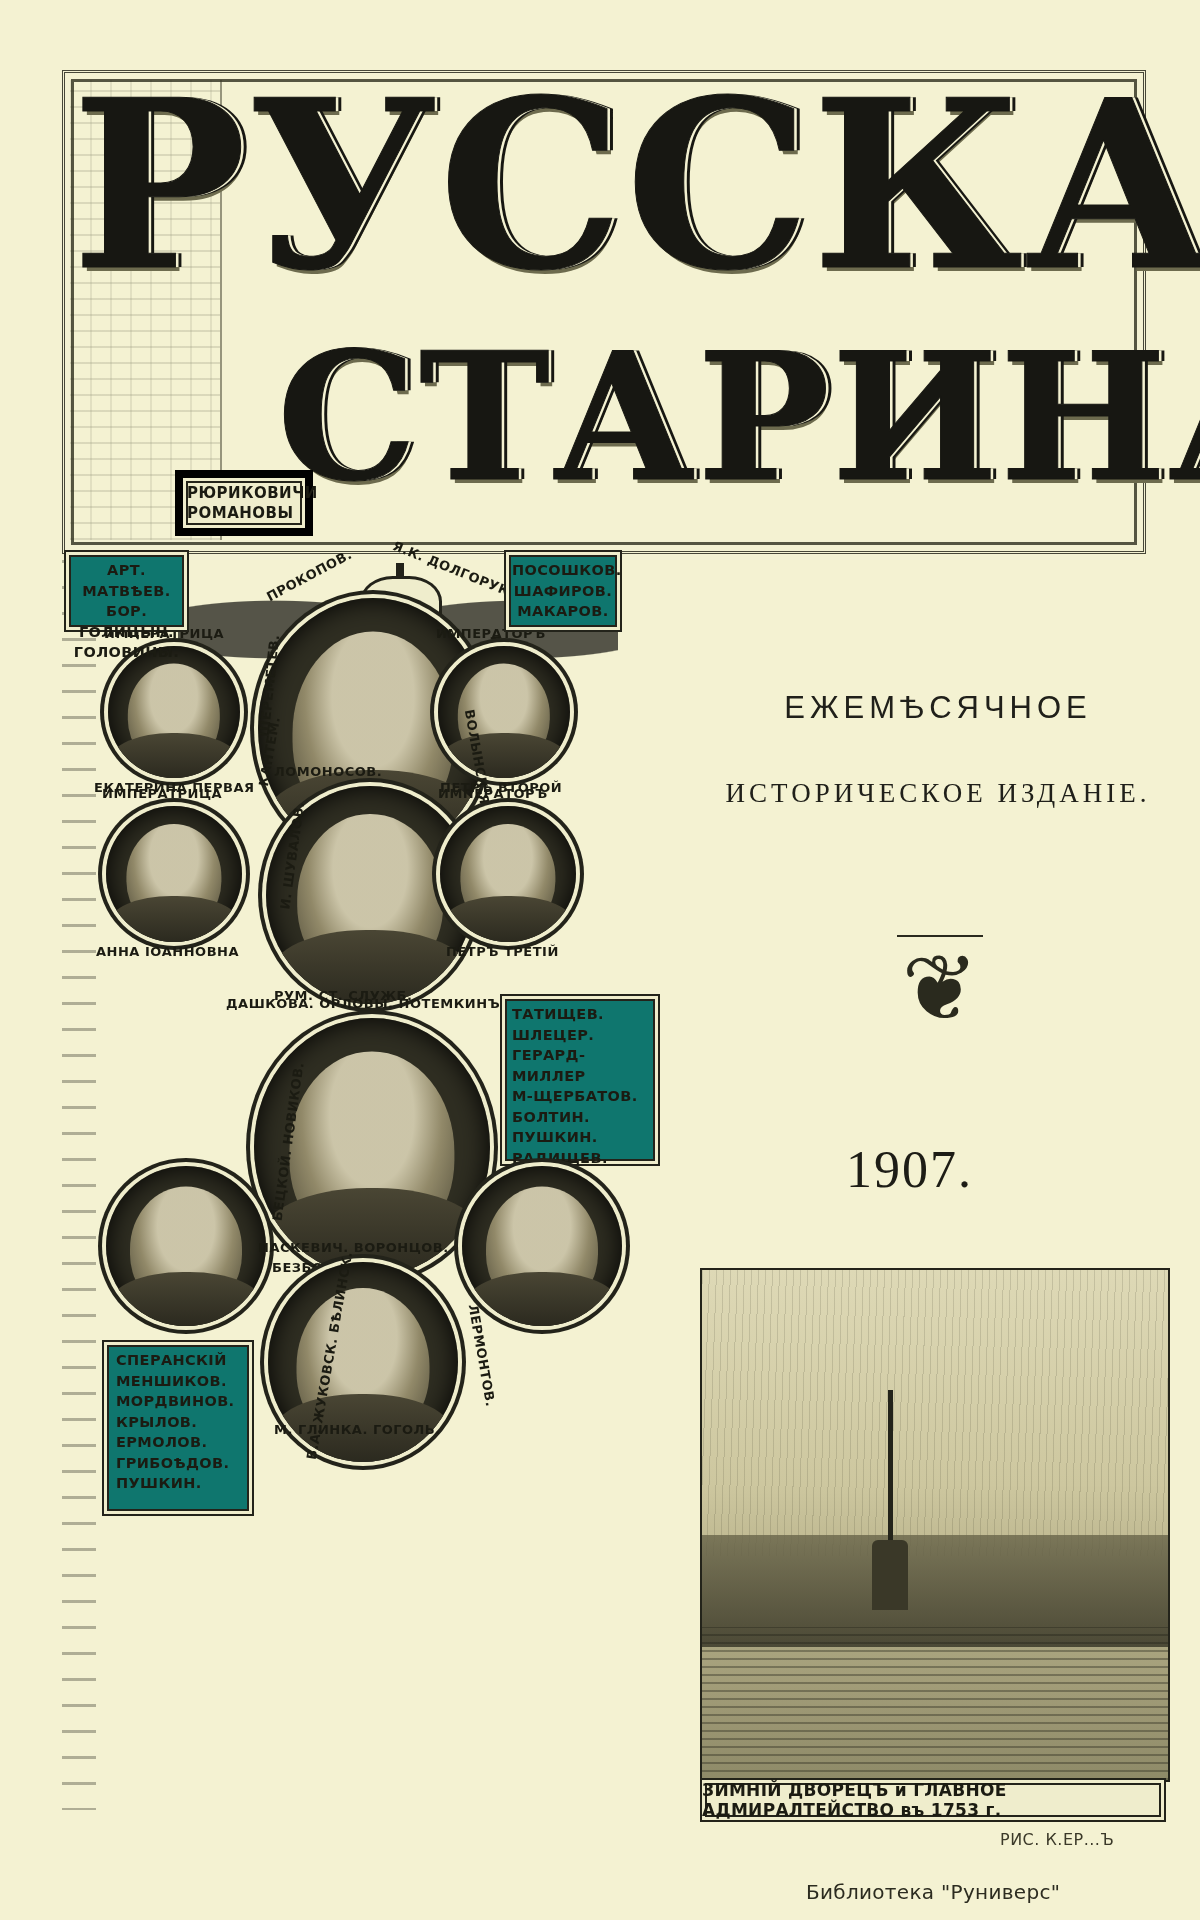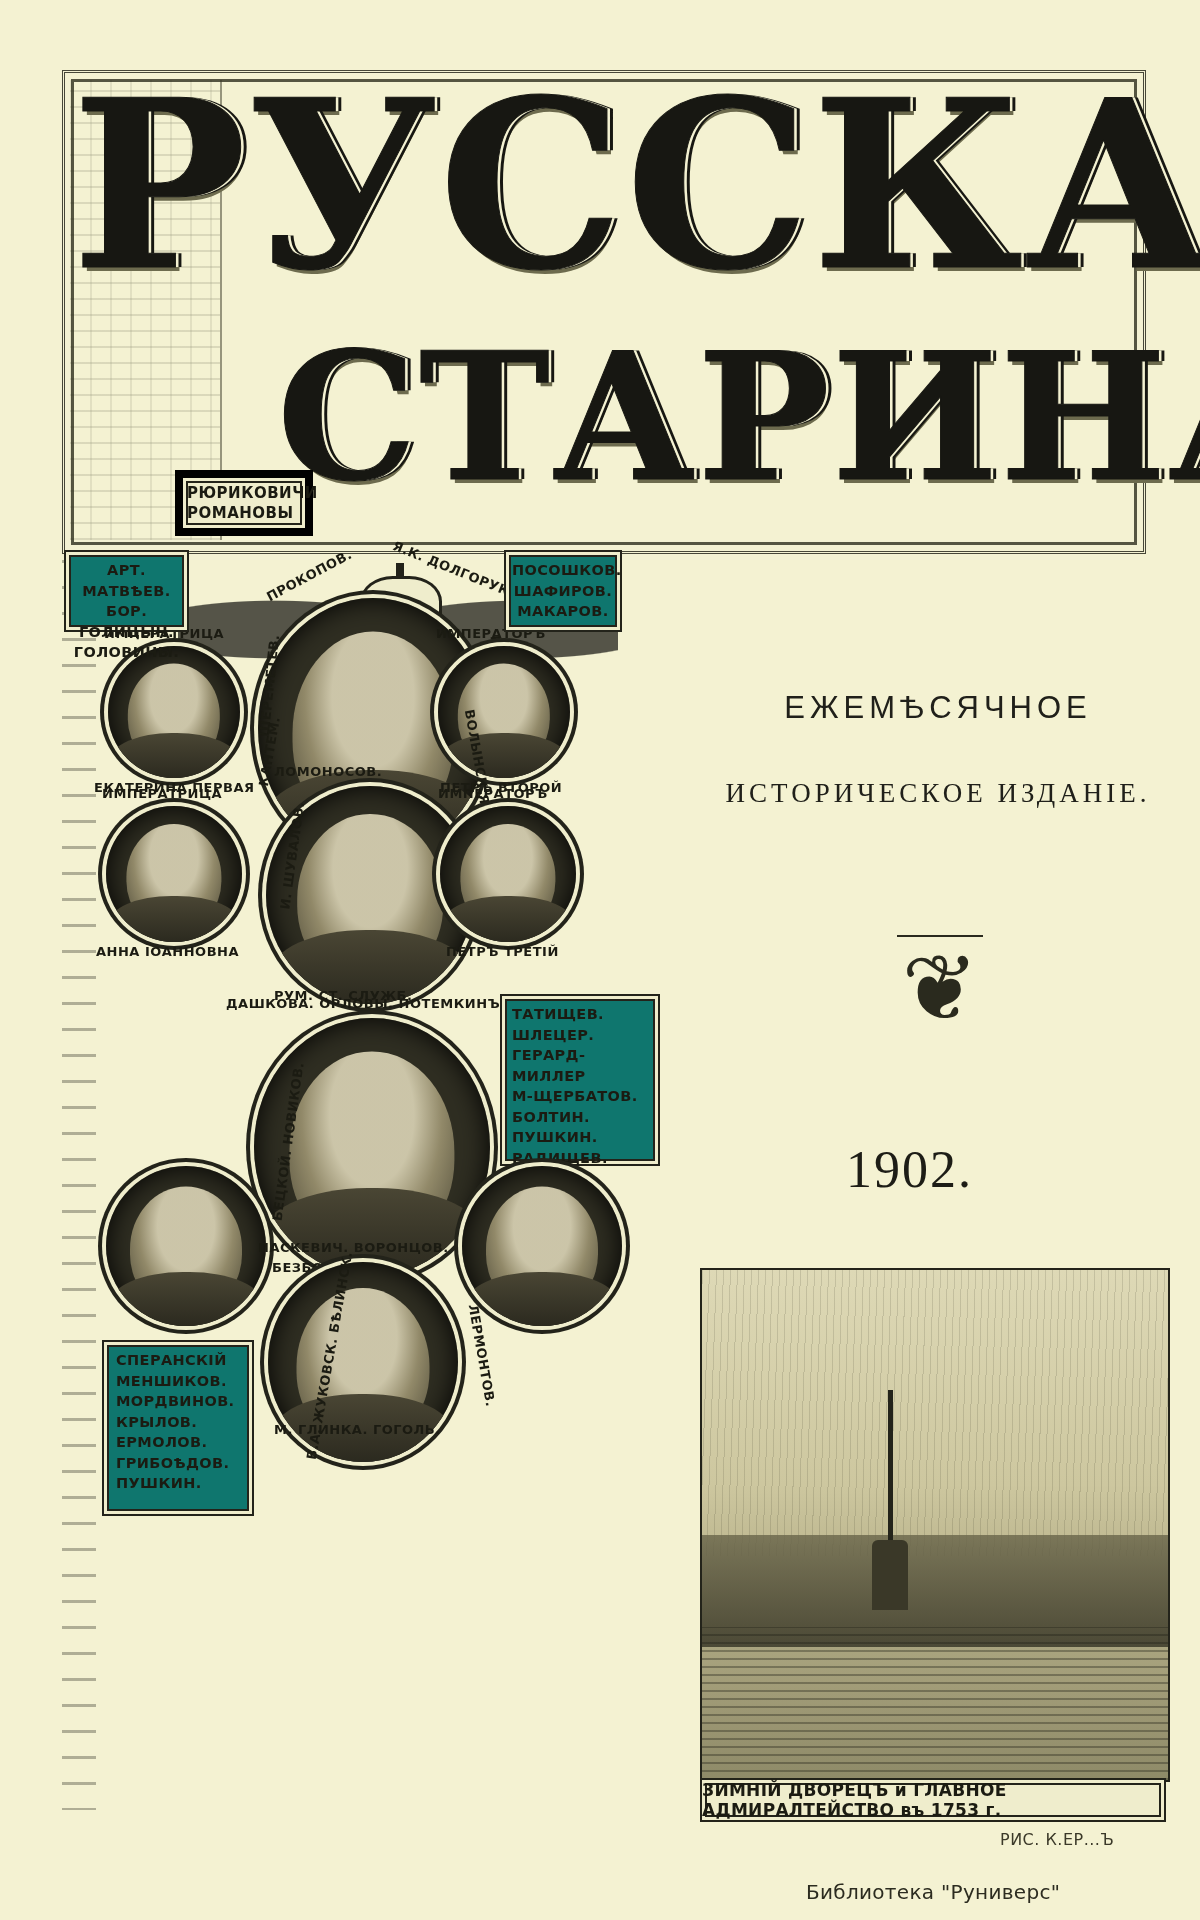--- a/index.html
+++ b/index.html
@@ -338,21 +338,21 @@
   <div class="right-col">
     <div class="subtitle-1">ЕЖЕМѢСЯЧНОЕ</div>
     <div class="subtitle-2">ИСТОРИЧЕСКОЕ ИЗДАНІЕ.</div>
   </div>
 
   <div class="fleuron">
     <div class="rule"></div>
     <span>❦</span>
   </div>
 
-  <div class="year">1902.</div>
+  <div class="year">1907.</div>
 
   <div class="vine"></div>
 
   <div class="portrait-panel">
     <div class="eagle"></div>
     <div class="crown"></div>
 
     <div class="medallion" style="left:200px; top:50px; width:230px; height:260px; border-radius:50%;">
       <div class="face"></div>
       <div class="shoulders"></div>

